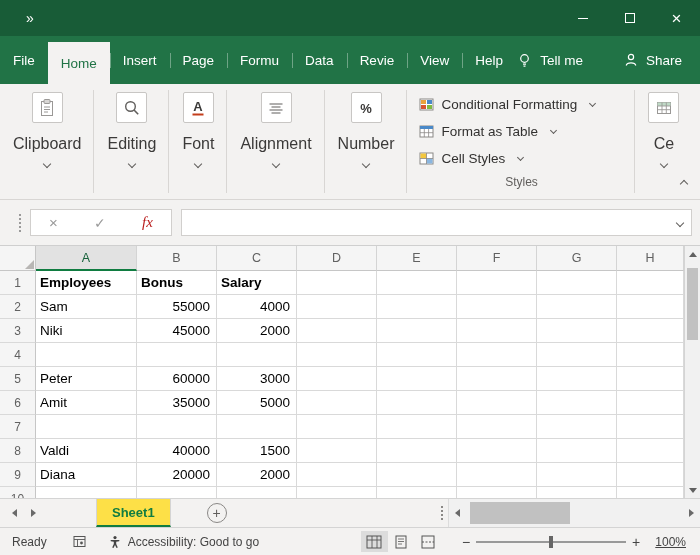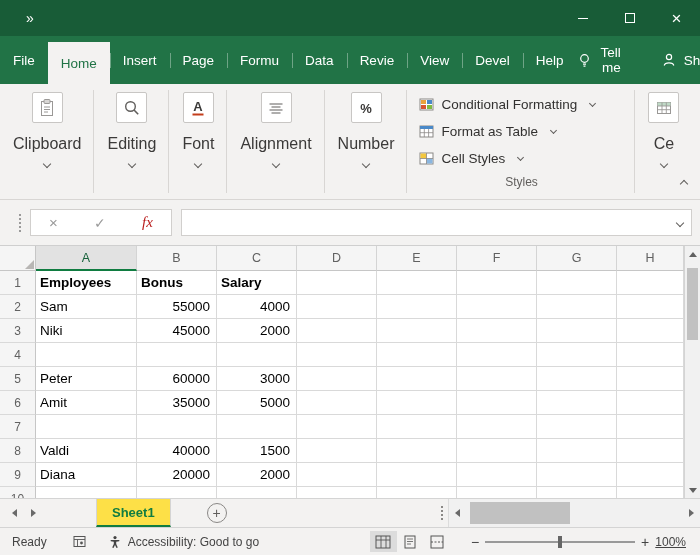--- a/index.html
+++ b/index.html
@@ -117,21 +117,21 @@
   .macro { margin-left:26px; }
   .accx { margin-left:22px; display:flex; align-items:center; gap:6px; }
   .sb-right { margin-left:auto; display:flex; align-items:center; margin-right:8px; }
   .view-btn { width:27px; height:21px; display:flex; align-items:center; justify-content:center; }
   .view-btn.active { background:#dcdcdc; }
   .zoom-out, .zoom-in { font-size:14px; color:#444; padding:0 6px; }
   .zoom-out { margin-left:14px; }
   .zoom-slider { width:150px; height:16px; position:relative; }
   .zs-track { position:absolute; left:0; right:0; top:7px; height:2px; background:#999; }
   .zs-thumb { position:absolute; left:50%; transform:translateX(-50%); top:2px; width:4px; height:12px; background:#666; }
-  .zoom-pct { margin-left:0; margin-right:6px;text-decoration:underline; }
+  .zoom-pct { margin-left:9px; margin-right:6px;text-decoration:underline; }
 </style>
 </head>
 <body>
 
 <div class="app">
 
   <div class="titlebar">
     <span class="qat">»</span>
     <div class="win-controls">
       <div class="win-btn">
@@ -149,21 +149,20 @@
   <div class="tabbar">
     <div class="rtab-list">
         <div class="rtab">File</div>
         <div class="rtab active">Home</div>
         <div class="rtab">Insert</div>
         <div class="rtab">Page</div>
         <div class="rtab">Formu</div>
         <div class="rtab">Data</div>
         <div class="rtab">Revie</div>
         <div class="rtab">View</div>
-        <div class="rtab">Devel</div>
         <div class="rtab">Help</div>
       </div>
     <div class="tellme">
       <span class="ticon">
           <svg width="17" height="17" viewBox="0 0 17 17" fill="none" stroke="#ffffff" stroke-width="1.2">
             <circle cx="8.5" cy="6.5" r="3.8"></circle>
             <path d="M7 12.2h3M7.5 14.2h2"></path>
           </svg>
         </span>
       <span>Tell me</span>

